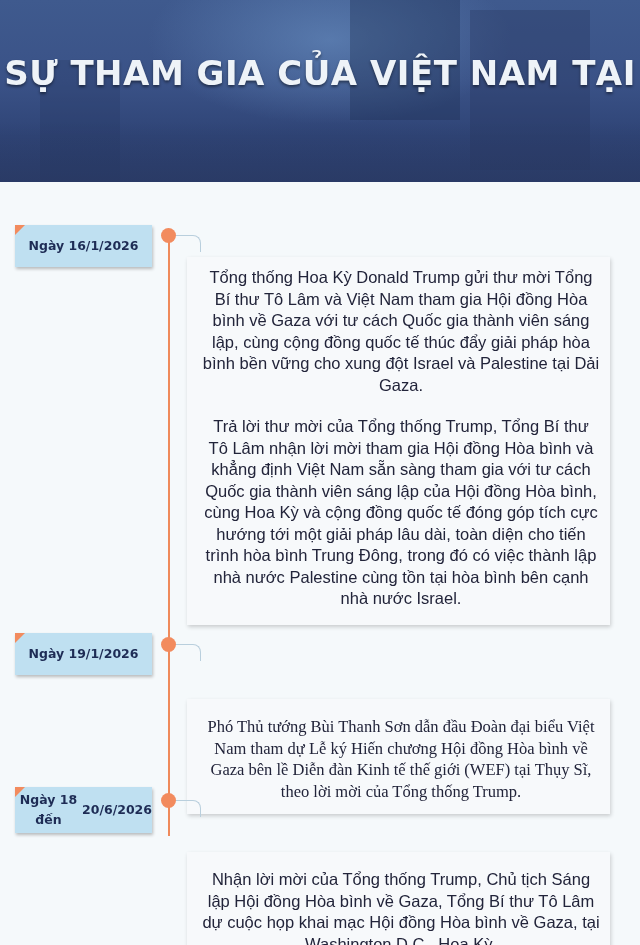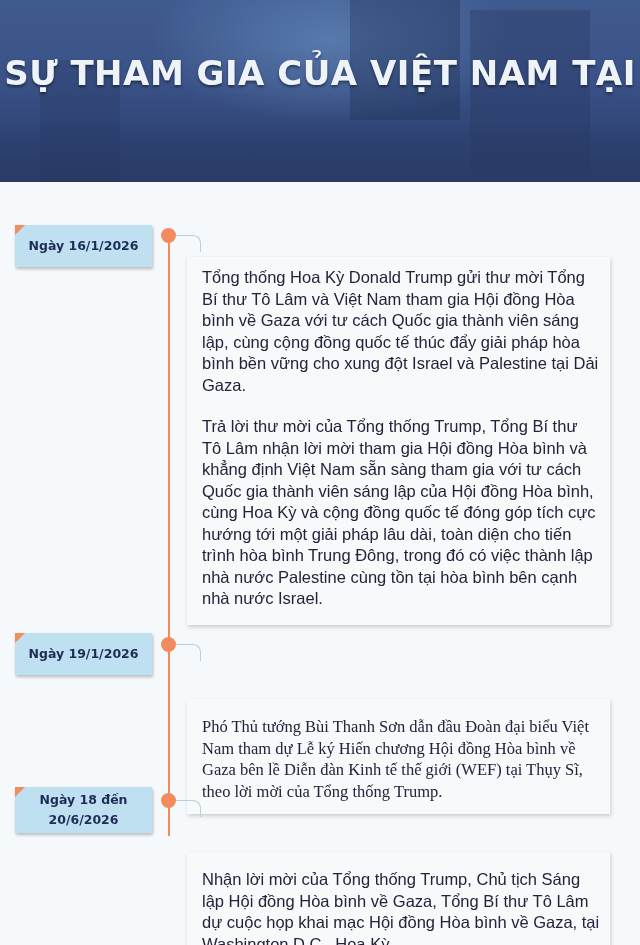--- a/index.html
+++ b/index.html
@@ -57,21 +57,21 @@
       border-top: 10px solid #f28b5e; border-right: 10px solid transparent;
     }
     .date-tag .label {
       font-family: "DejaVu Sans", sans-serif; font-weight: bold;
       font-size: 12.5px; color: #1e2c55; line-height: 20px;
     }
     .card {
       position: absolute; left: 187px; width: 423px;
       background: #f7f9fb;
       box-shadow: 1px 2px 4px rgba(0,0,0,0.18);
-      box-sizing: border-box; padding: 0 10px 0 15px;
+      box-sizing: border-box; padding: 0 10px 0 15px; text-align: center;
     }
     .card p {
       margin: 0; font-size: 16.5px; line-height: 21.5px; color: #22243a;
     }
   </style>
 </head>
 <body>
 
 <div class="hero">
   <div class="ruin" style="left:350px;top:0;width:110px;height:120px;"></div>
@@ -97,21 +97,21 @@
 <div class="date-tag" style="top:633px;height:42px;">
   <span class="corner"></span>
   <span class="label">Ngày 19/1/2026</span>
 </div>
 <div class="dot" style="top:637px;"></div>
 <div class="connector" style="top:644px;"></div>
 <div class="card" style="top:699px;height:115px;padding-top:17px;font-family:Liberation Serif, serif;">
   <p>Phó Thủ tướng Bùi Thanh Sơn dẫn đầu Đoàn đại biểu Việt Nam tham dự Lễ ký Hiến chương Hội đồng Hòa bình về Gaza bên lề Diễn đàn Kinh tế thế giới (WEF) tại Thụy Sĩ, theo lời mời của Tổng thống Trump.</p>
 </div>
 
-<div class="date-tag" style="top:787px;height:46px;flex-direction:column;justify-content:center;">
+<div class="date-tag" style="top:787px;height:46px;flex-direction:row;justify-content:center;">
   <span class="corner"></span>
   <span class="label">Ngày 18 đến</span>
   <span class="label">20/6/2026</span>
 </div>
 <div class="dot" style="top:793px;"></div>
 <div class="connector" style="top:800px;"></div>
 <div class="card" style="top:852px;height:110px;padding-top:17px;">
   <p>Nhận lời mời của Tổng thống Trump, Chủ tịch Sáng lập Hội đồng Hòa bình về Gaza, Tổng Bí thư Tô Lâm dự cuộc họp khai mạc Hội đồng Hòa bình về Gaza, tại Washington D.C., Hoa Kỳ.</p>
 </div>
 

